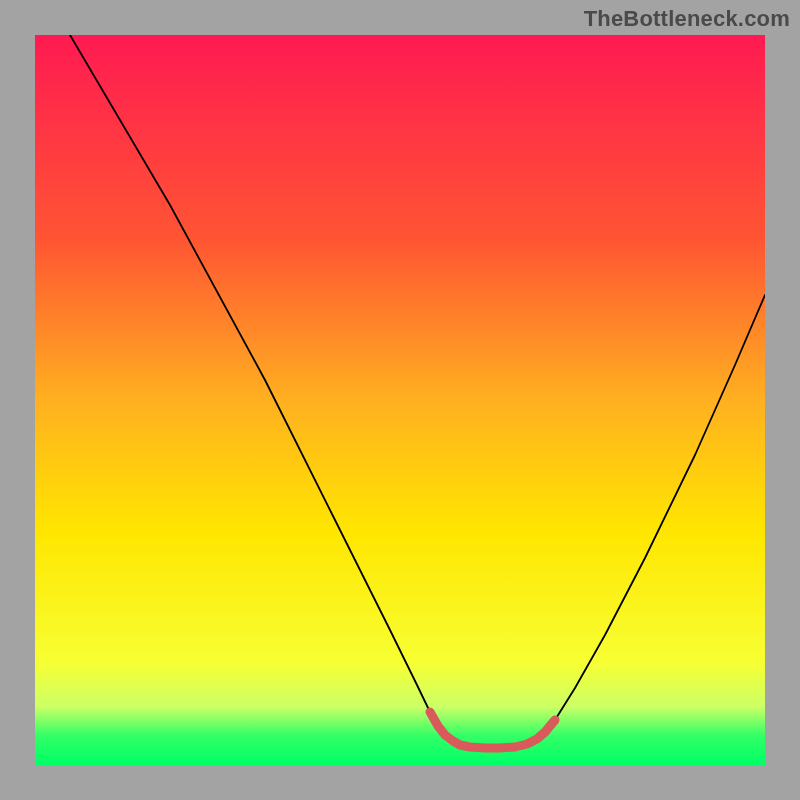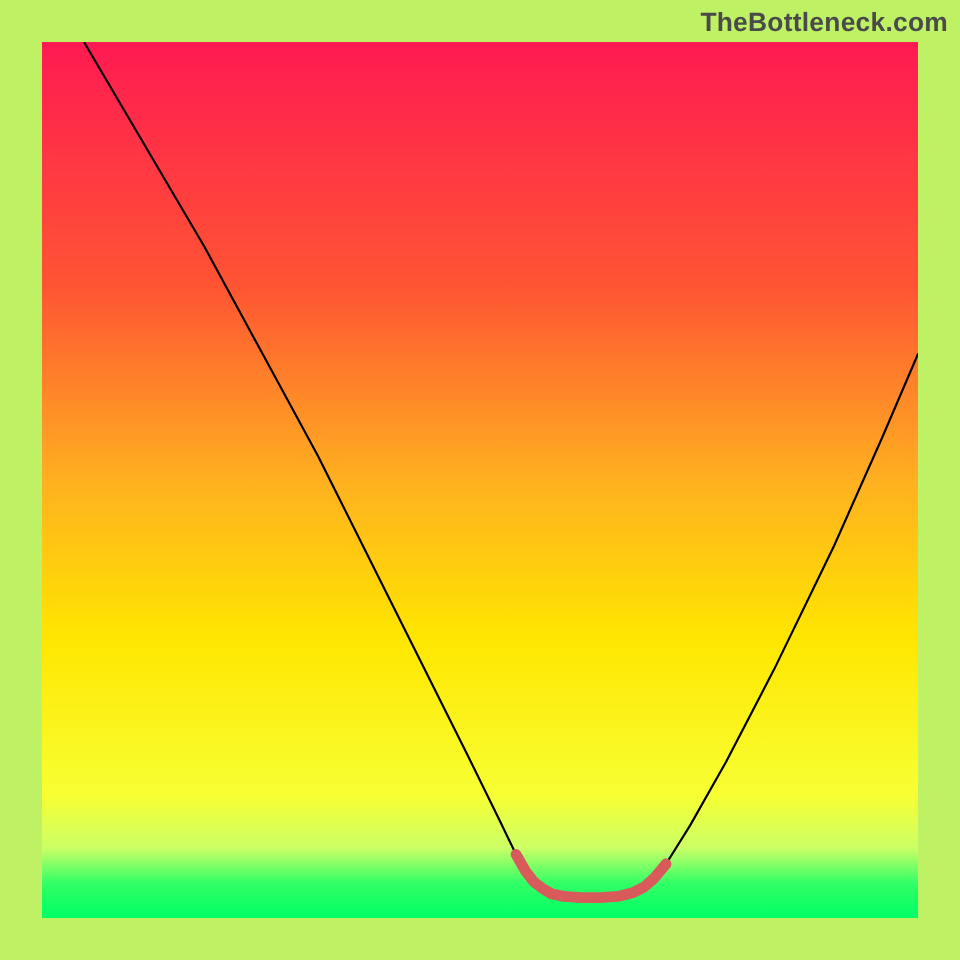--- a/index.html
+++ b/index.html
@@ -7,21 +7,21 @@
     padding: 0;
     width: 800px;
     height: 800px;
     background: #000;
     position: relative;
     font-family: Arial, Helvetica, sans-serif;
   }
   .outer {
     position: absolute;
     inset: 0;
-    background: #bef264;
+    background: #a3a3a3;
   }
   .watermark {
     position: absolute;
     top: 6px;
     right: 10px;
     color: #4a4a4a;
     font-size: 22px;
     font-weight: 600;
     letter-spacing: 0.2px;
     z-index: 3;

